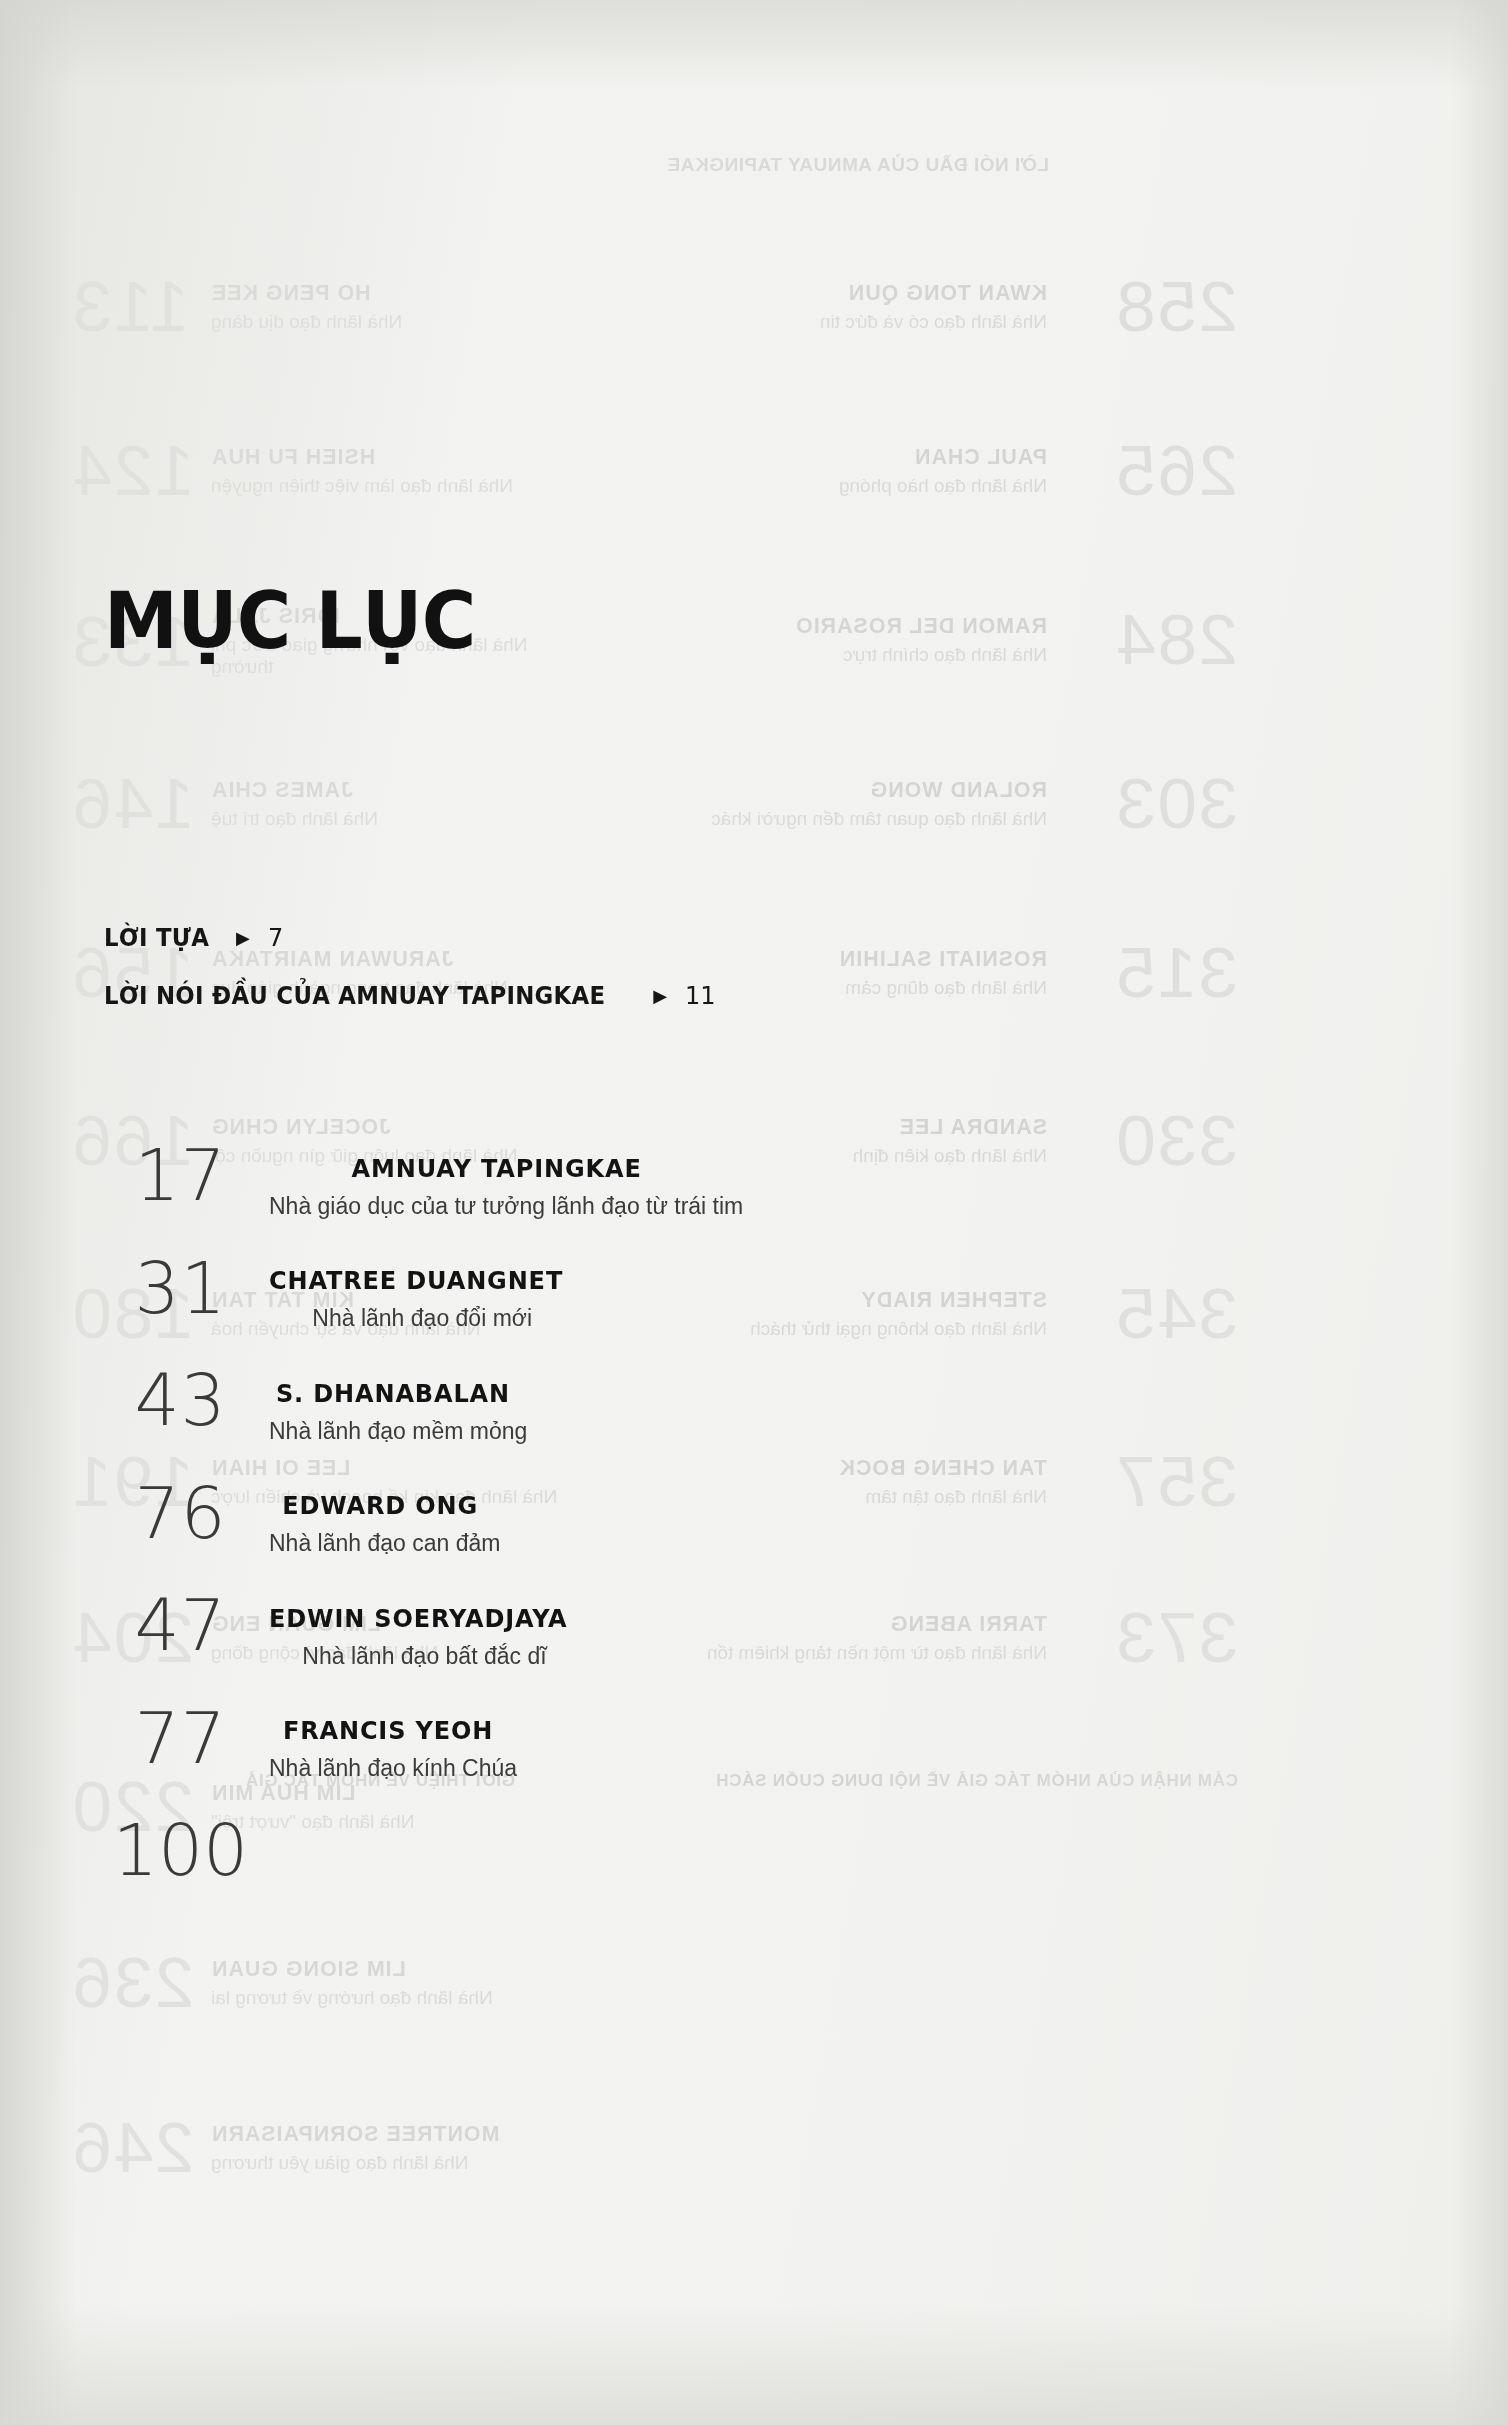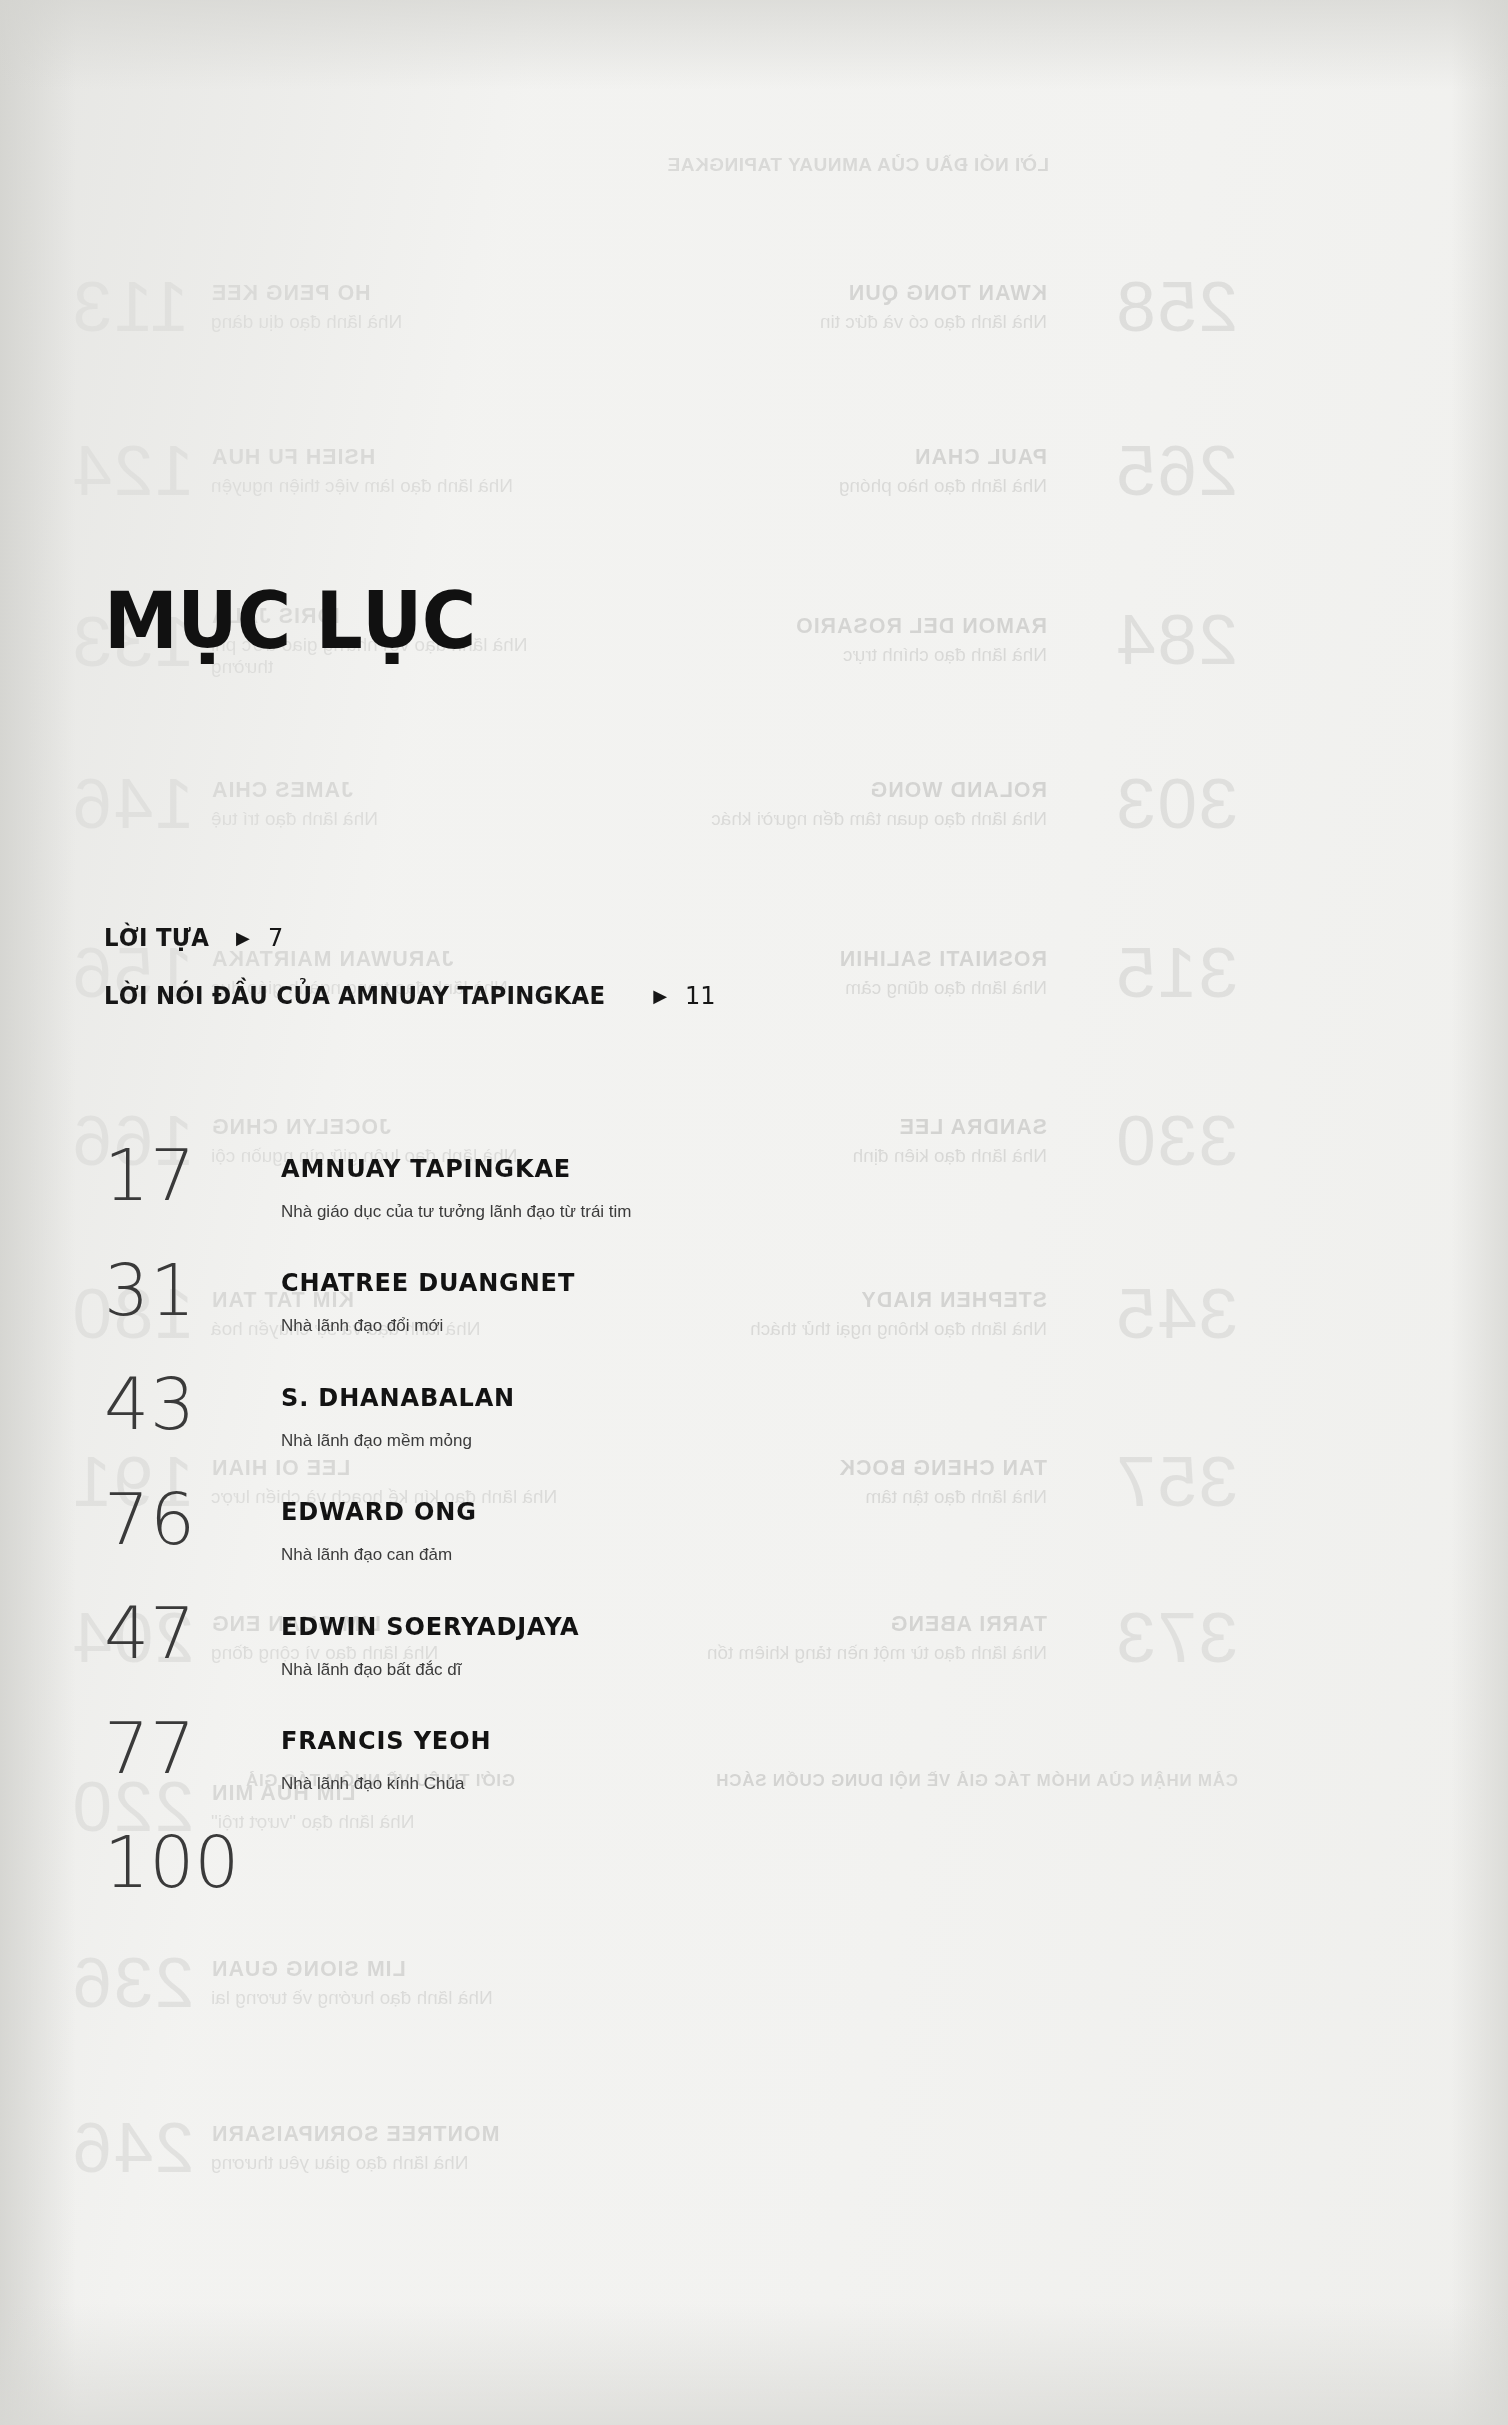--- a/index.html
+++ b/index.html
@@ -156,23 +156,24 @@
     line-height: 1;
   }
   .fm-page {
     font-size: 24px;
     font-weight: 400;
     color: #161616;
   }
 
   .toc {
     position: absolute;
-    left: 104px;
+    left: 92px;
     top: 1142px;
     width: 1200px;
+    text-align: center;
   }
   .toc-item {
     display: flex;
     align-items: flex-start;
     margin-bottom: 35px;
   }
   .toc-num {
     width: 177px;
     flex: none;
     font-size: 71px;
@@ -187,24 +188,24 @@
   .toc-name {
     font-size: 25px;
     font-weight: 700;
     letter-spacing: 0.9px;
     color: #131313;
     font-family: "DejaVu Sans", sans-serif;
     transform: scaleX(0.96);
     transform-origin: left center;
   }
   .toc-sub {
-    font-size: 17px;
+    font-size: 23px;
     font-weight: 400;
     color: #3b3b3b;
-    margin-top: 19px;
+    margin-top: 10px;
     font-family: "Liberation Sans", sans-serif;
   }
 </style>
 </head>
 <body>
 
 <div class="page">
 
   <div class="bleed">
     <div class="bl-head">LỜI NÓI ĐẦU CỦA AMNUAY TAPINGKAE</div>

